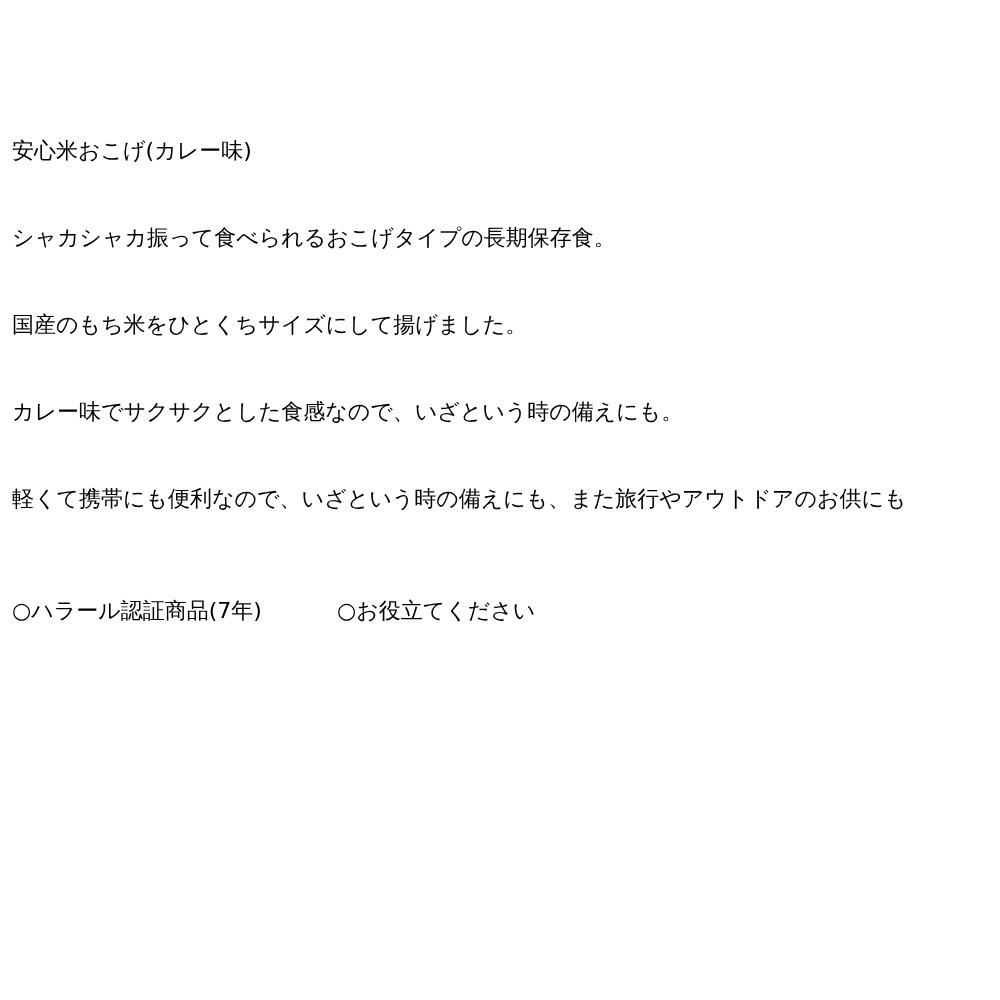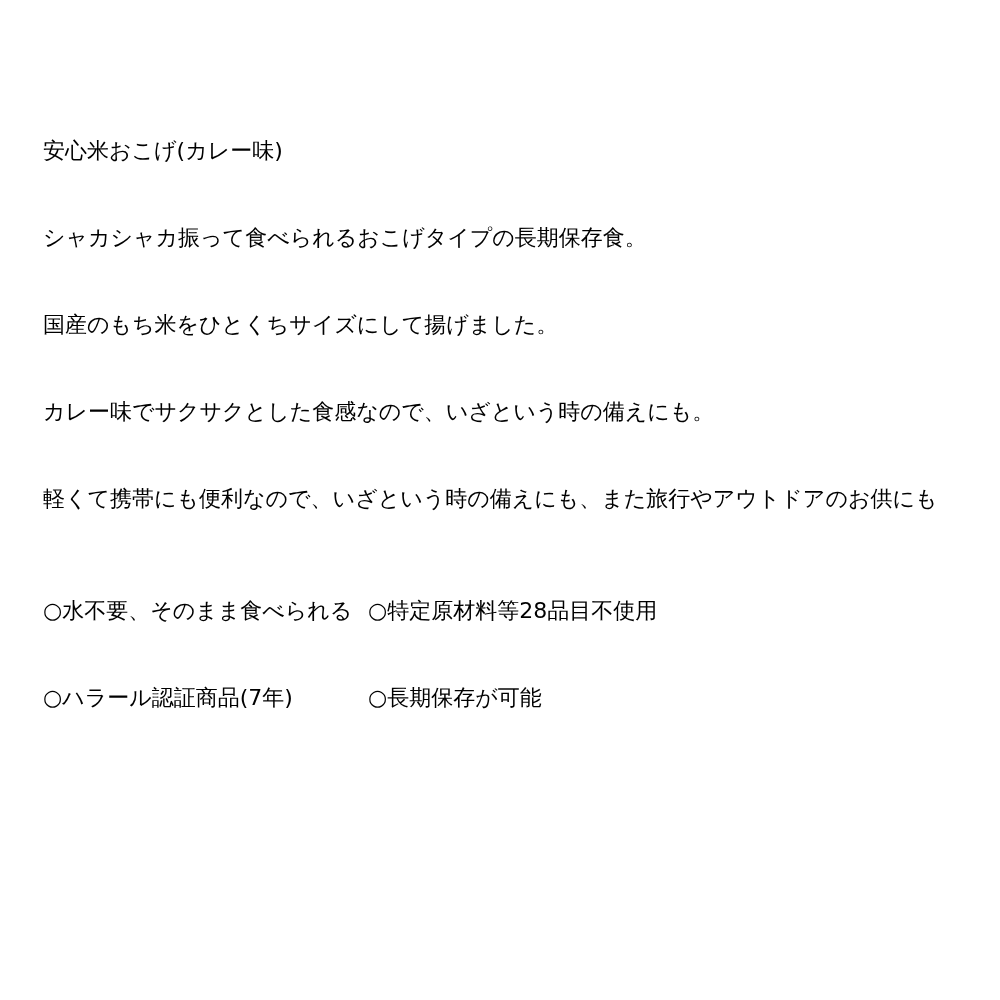--- a/index.html
+++ b/index.html
@@ -15,21 +15,20 @@
     color: #000000;
   }
   .doc {
     padding: 7px 12px 0 12px;
     font-size: 22px;
     white-space: pre-wrap;
   }
   .line {
     white-space: pre;
     overflow: hidden;
-    margin-left: 31px;
   }
   .block-top .line {
     line-height: 37px;
     height: 37px;
   }
   .col-left {
     display: inline-block;
     min-width: 325px;
     white-space: pre;
   }
@@ -39,19 +38,18 @@
 
 <div class="doc">
 
   <div class="block-top">
     <div class="line">安心米おこげ(カレー味)</div>
     <div class="line">シャカシャカ振って食べられるおこげタイプの長期保存食。</div>
     <div class="line">国産のもち米をひとくちサイズにして揚げました。</div>
     <div class="line">カレー味でサクサクとした食感なので、いざという時の備えにも。</div>
     <div class="line">軽くて携帯にも便利なので、いざという時の備えにも、また旅行やアウトドアのお供にも</div>
 
-    <div class="line"><span class="col-left">○水不要、そのまま食べられる</span><span>○特定原材料等28品目不使用</span></div>
-    <div class="line"><span class="col-left">○ハラール認証商品(7年)</span><span>○長期保存が可能</span></div>
+    <div class="line"><span class="col-left">○ハラール認証商品(7年)</span><span>○お役立てください</span></div>
   </div>
 
   
 
 </div>
 
 </body></html>

